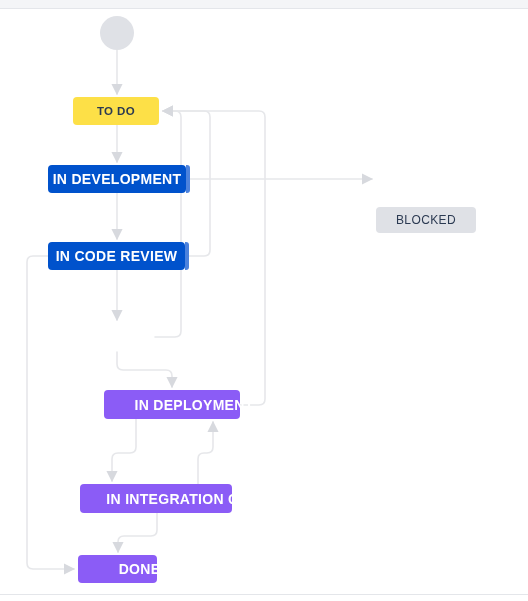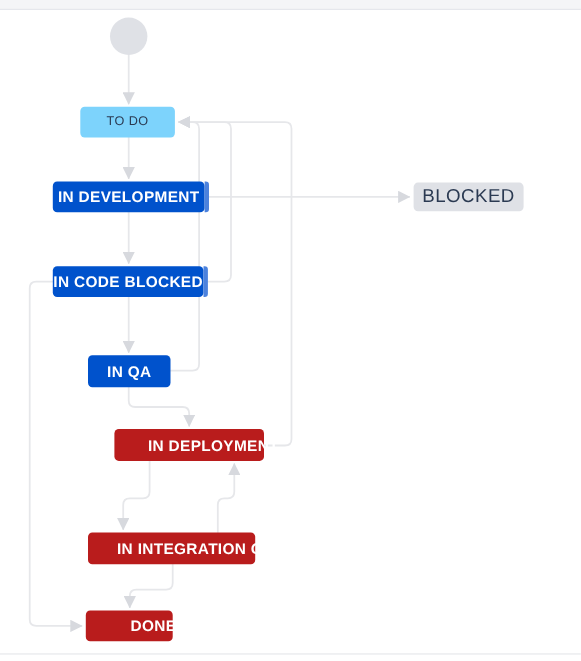--- a/index.html
+++ b/index.html
@@ -34,32 +34,33 @@
     border-radius:4px;
     font-size:14px;
     font-weight:bold;
     letter-spacing:.3px;
     white-space:nowrap;
     box-sizing:border-box;
     cursor:pointer;
     user-select:none;
   }
   .node.status-todo{
-    background:#7dd3fc;color:#2b3a52;font-weight:normal;font-size:11.5px;
+    background:#fde047;color:#2b3a52;font-weight:bold;font-size:11.5px;
     letter-spacing:.4px;
   }
   .node.status-blocked{
-    background:#dfe1e6;color:#2b3a52;font-weight:normal;font-size:17px;
+    background:#dfe1e6;color:#2b3a52;font-weight:normal;font-size:12px;
     letter-spacing:.4px;
+    margin-top:41px;
   }
   .node.status-inprogress{
     background:#0052cc;color:#ffffff;
   }
   .node.status-done{
-    background:#b91c1c;color:#ffffff;padding-left:44px;
+    background:#8b5cf6;color:#ffffff;padding-left:44px;
   }
 
   
   .node .edge-sliver{
     position:absolute;right:-4px;top:0;bottom:0;width:4px;
     background:#4c82dd;border-radius:0 3px 3px 0;
   }
 
   .start-circle{
     position:absolute;
@@ -116,27 +117,24 @@
   <div class="node status-todo" style="left:73px;top:97px;width:86px;height:28px;">
     <span>TO DO</span>
   </div>
 
   <div class="node status-inprogress" style="left:48px;top:165px;width:138px;height:28px;">
     <span>IN DEVELOPMENT</span>
     <span class="edge-sliver"></span>
   </div>
 
   <div class="node status-inprogress" style="left:48px;top:242px;width:137px;height:28px;">
-    <span>IN CODE BLOCKED</span>
+    <span>IN CODE REVIEW</span>
     <span class="edge-sliver"></span>
   </div>
 
-  <div class="node status-inprogress" style="left:80px;top:323px;width:75px;height:29px;">
-    <span>IN QA</span>
-  </div>
 
   <div class="node status-done" style="left:104px;top:390px;width:136px;height:29px;">
     <span>IN DEPLOYMENT</span>
   </div>
 
   <div class="node status-done" style="left:78px;top:555px;width:79px;height:28px;">
     <span>DONE</span>
   </div>
 
   <div class="node status-done" style="left:80px;top:484px;width:152px;height:29px;">

